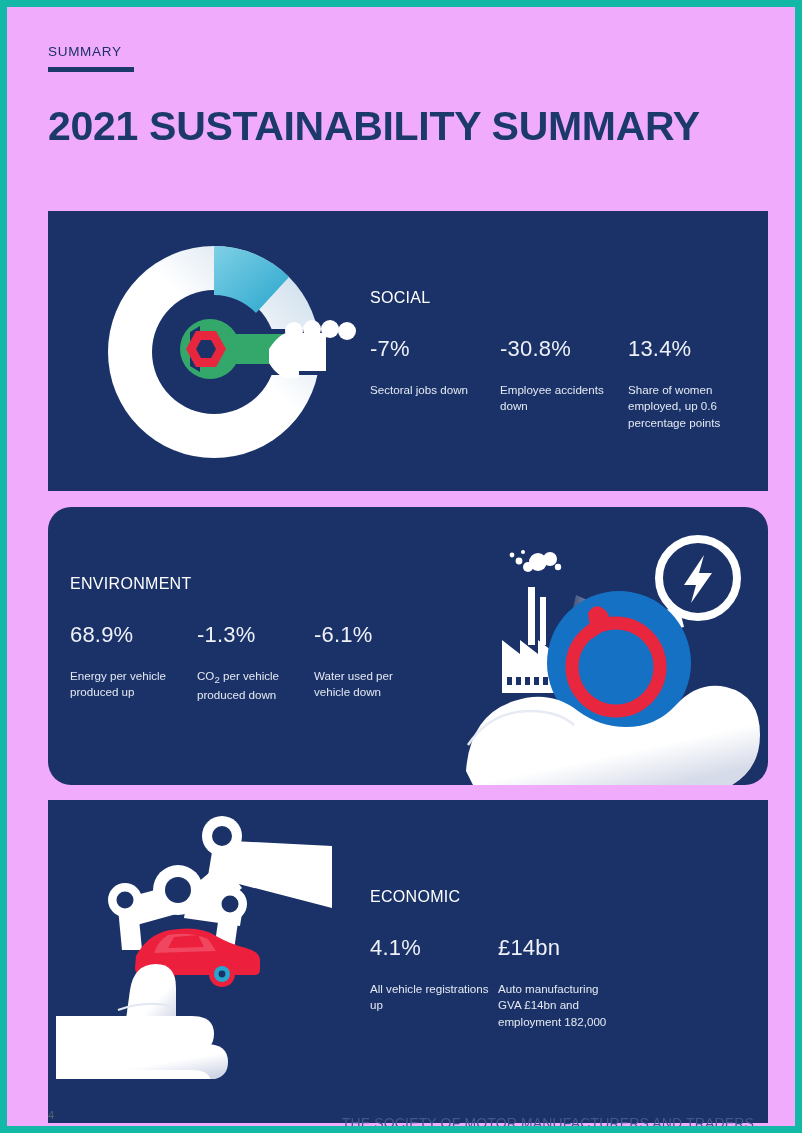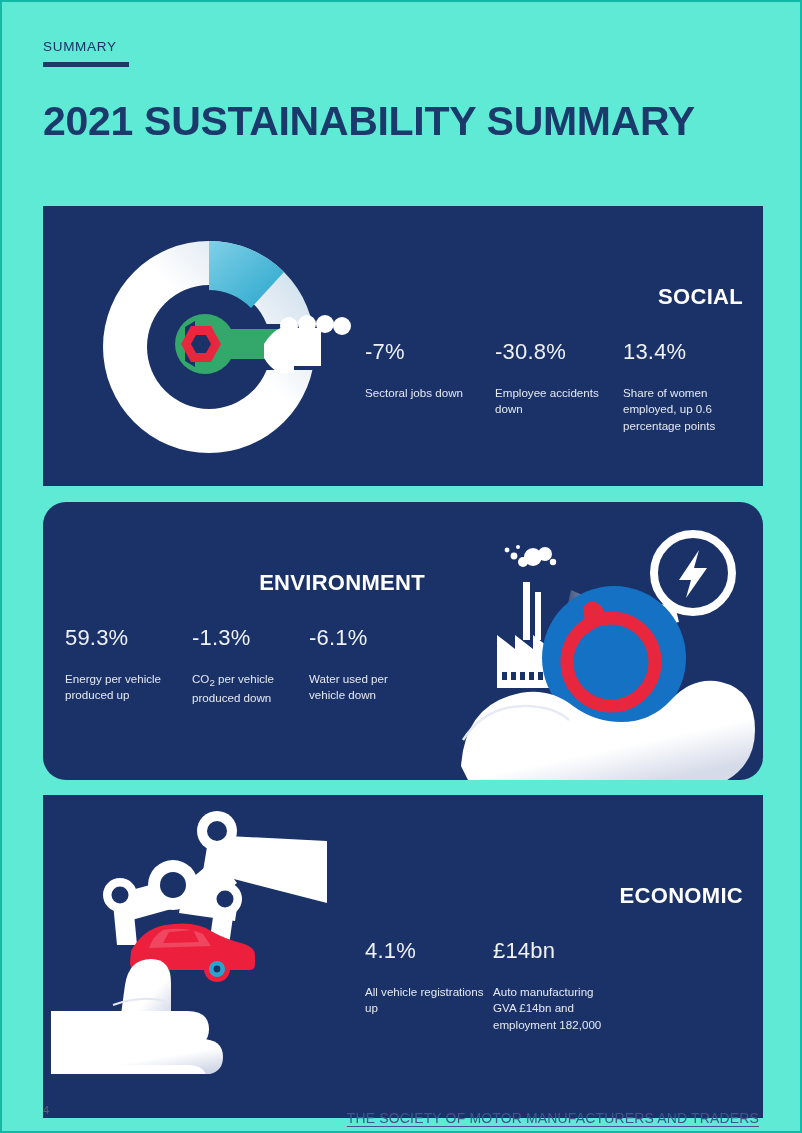--- a/index.html
+++ b/index.html
@@ -9,22 +9,22 @@
     width: 802px;
     height: 1133px;
     background: #ffffff;
     font-family: "Liberation Sans", "DejaVu Sans", sans-serif;
   }
 
   #page {
     position: relative;
     width: 802px;
     height: 1133px;
-    background: #5eead4;
-    border: 2px solid #14b8a6;
+    background: #f0abfc;
+    border: 7px solid #14b8a6;
     overflow: hidden;
   }
 
   
   .eyebrow-wrap {
     position: absolute;
     left: 41px;
     top: 38px;
   }
   .eyebrow {
@@ -68,27 +68,26 @@
 
   .panel-content {
     position: absolute;
     z-index: 3;
   }
   #content-social      { left: 322px; top: 78px; width: 378px; }
   #content-environment { left: 22px;  top: 68px; width: 360px; }
   #content-economic    { left: 322px; top: 88px; width: 378px; }
 
   .panel-heading {
-    font-size: 22px;
-    font-weight: 700;
+    font-size: 16px;
+    font-weight: 400;
     letter-spacing: 0.3px;
     color: #ffffff;
     text-transform: uppercase;
     margin-bottom: 30px;
-    text-align: right;
   }
 
   .stats-row {
     display: flex;
     align-items: flex-start;
   }
   .stat { flex: 0 0 auto; }
   .stat-value {
     font-size: 22px;
     font-weight: 400;
@@ -277,21 +276,21 @@
 
         <path d="M0 256 q4 -56 48 -70 q36 -12 64 10 q22 16 48 16 q30 0 50 -22 q22 -24 50 -18 q34 8 34 48 q0 40 -40 56 L10 276 Z" fill="url(#palmShade)"></path>
         <path d="M2 230 q22 -34 62 -34 q28 0 44 14" fill="none" stroke="#e6eaf3" stroke-width="2.4"></path>
       </svg>
     </div>
 
     <div class="panel-content" id="content-environment">
       <div class="panel-heading">ENVIRONMENT</div>
       <div class="stats-row">
         <div class="stat">
-          <div class="stat-value">59.3%</div>
+          <div class="stat-value">68.9%</div>
           <div class="stat-label">Energy per vehicle produced up</div>
         </div>
         <div class="stat">
           <div class="stat-value">-1.3%</div>
           <div class="stat-label"><span>CO</span><sub>2</sub><span> per vehicle produced down</span></div>
         </div>
         <div class="stat">
           <div class="stat-value">-6.1%</div>
           <div class="stat-label">Water used per vehicle down</div>
         </div>

